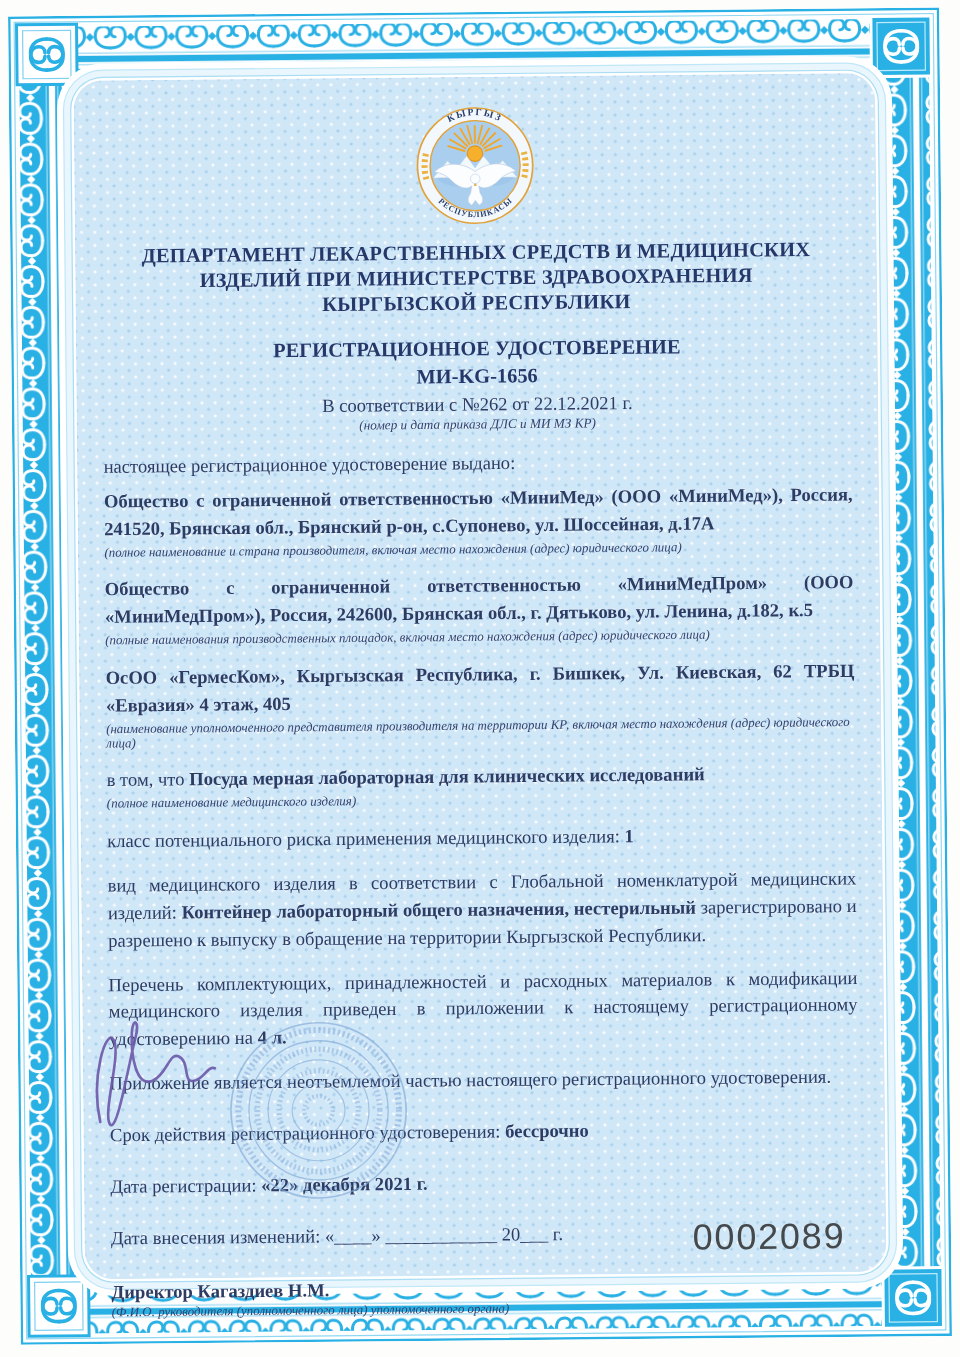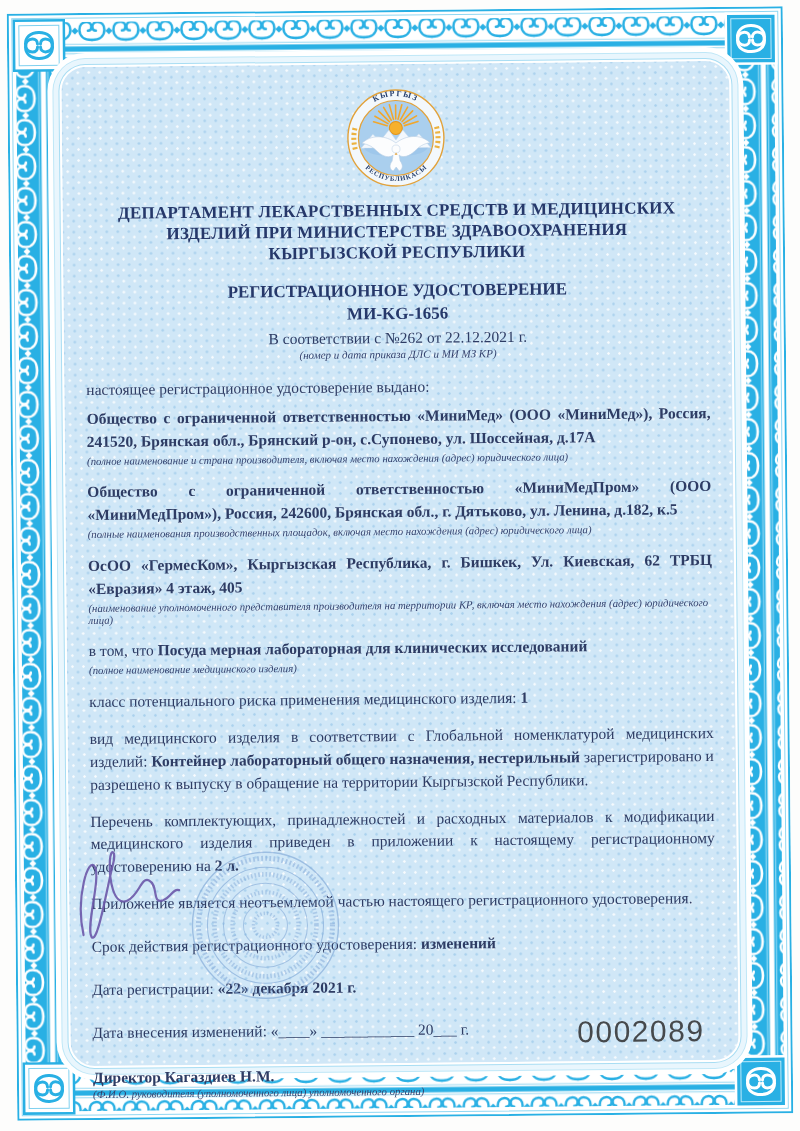--- a/index.html
+++ b/index.html
@@ -200,25 +200,25 @@
         <p class="body-p b">ОсОО «ГермесКом», Кыргызская Республика, г. Бишкек, Ул. Киевская, 62 ТРБЦ «Евразия» 4 этаж, 405</p>
         <div class="note">(наименование уполномоченного представителя производителя на территории КР, включая место нахождения (адрес) юридического лица)</div>
 
         <p class="body-p"><span>в том, что </span><b>Посуда мерная лабораторная для клинических исследований</b></p>
         <div class="note">(полное наименование медицинского изделия)</div>
 
         <p class="body-p"><span>класс потенциального риска применения медицинского изделия: </span><b>1</b></p>
 
         <p class="body-p"><span>вид медицинского изделия в соответствии с Глобальной номенклатурой медицинских изделий: </span><b>Контейнер лабораторный общего назначения, нестерильный</b><span> зарегистрировано и разрешено к выпуску в обращение на территории Кыргызской Республики.</span></p>
 
-        <p class="body-p"><span>Перечень комплектующих, принадлежностей и расходных материалов к модификации медицинского изделия приведен в приложении к настоящему регистрационному удостоверению на </span><b>2 л.</b></p>
+        <p class="body-p"><span>Перечень комплектующих, принадлежностей и расходных материалов к модификации медицинского изделия приведен в приложении к настоящему регистрационному удостоверению на </span><b>4 л.</b></p>
 
         <p class="body-p">Приложение является неотъемлемой частью настоящего регистрационного удостоверения.</p>
 
-        <p class="body-p gap-lg"><span>Срок действия регистрационного удостоверения: </span><b>изменений</b></p>
+        <p class="body-p gap-lg"><span>Срок действия регистрационного удостоверения: </span><b>бессрочно</b></p>
 
         <p class="body-p gap-lg"><span>Дата регистрации: </span><b>«22» декабря 2021 г.</b></p>
 
         <p class="body-p gap-lg">Дата внесения изменений: «____» ____________ 20___ г.</p>
 
         <div class="sign-area">
           <div class="director">Директор Кагаздиев Н.М.</div>
           <div class="note">(Ф.И.О. руководителя (уполномоченного лица) уполномоченного органа)</div>
           <div class="sig-row">
             <span class="sig-line"></span><span class="mp">М.П</span>

